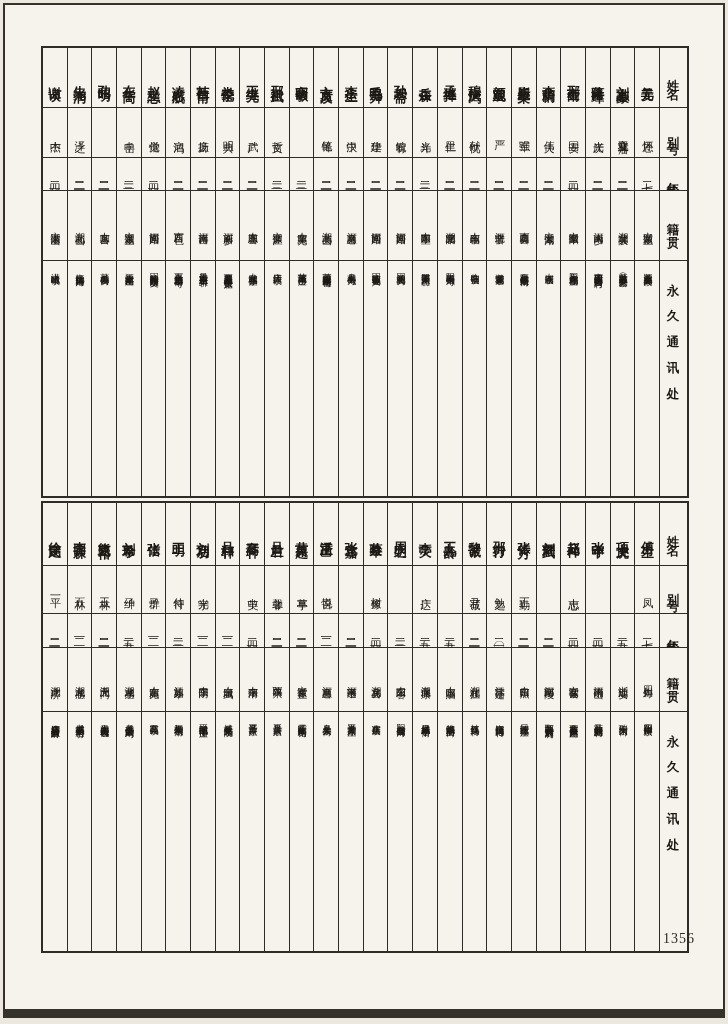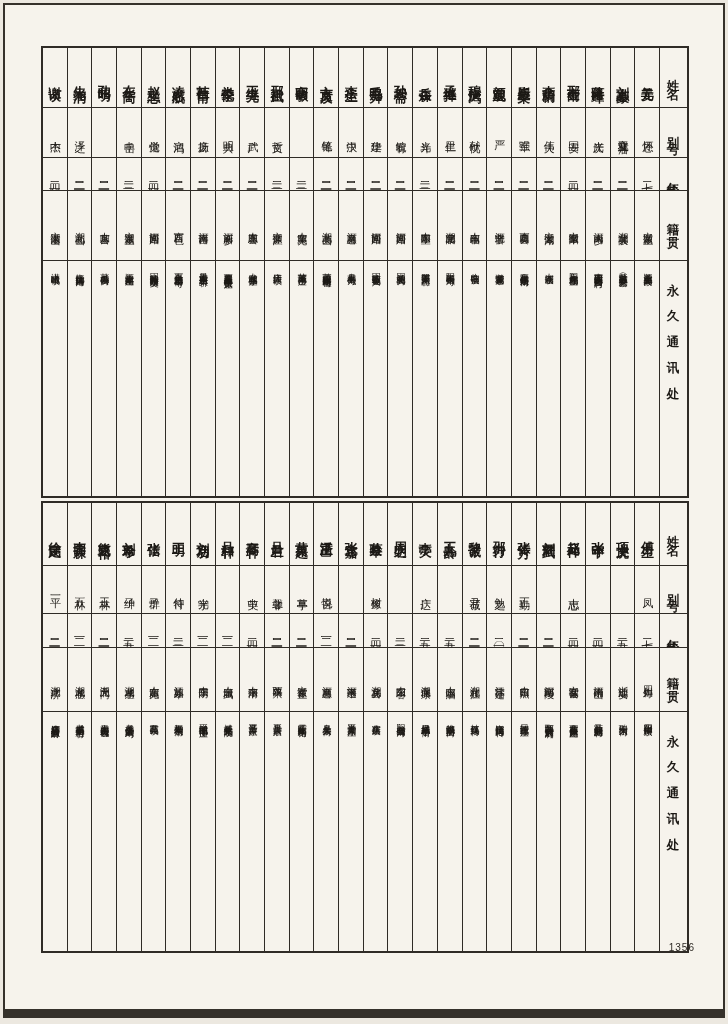--- a/index.html
+++ b/index.html
@@ -60,23 +60,23 @@
   .r-addr .vtext{font-size:9px;letter-spacing:0.5px;}
   
   .header-col .vtext{font-weight:bold;font-size:12.5px;}
   .header-col .r-name .vtext{letter-spacing:9px;}
   .header-col .r-alias .vtext{letter-spacing:7px;}
   .header-col .r-age .vtext{letter-spacing:2px;}
   .header-col .r-native .vtext{letter-spacing:13px;}
   .header-col .r-addr{align-items:flex-start;padding-top:12px;}
   .header-col .r-addr .vtext{letter-spacing:26px;font-size:12.5px;}
   .page-number{
-    position:absolute;right:28px;bottom:56px;
-    font-family:Liberation Sans, sans-serif;
-    font-size:10px;letter-spacing:1px;color:#2c2823;
+    position:absolute;right:28px;bottom:62px;
+    font-family:Liberation Serif, serif;
+    font-size:14px;letter-spacing:1px;color:#2c2823;
   }
 </style>
 </head>
 <body>
 
 <div class="scan-frame">
   <div class="table" id="table-top">
       <div class="col header-col">
         <div class="cell r-name">
           <span class="vtext">姓名</span>

